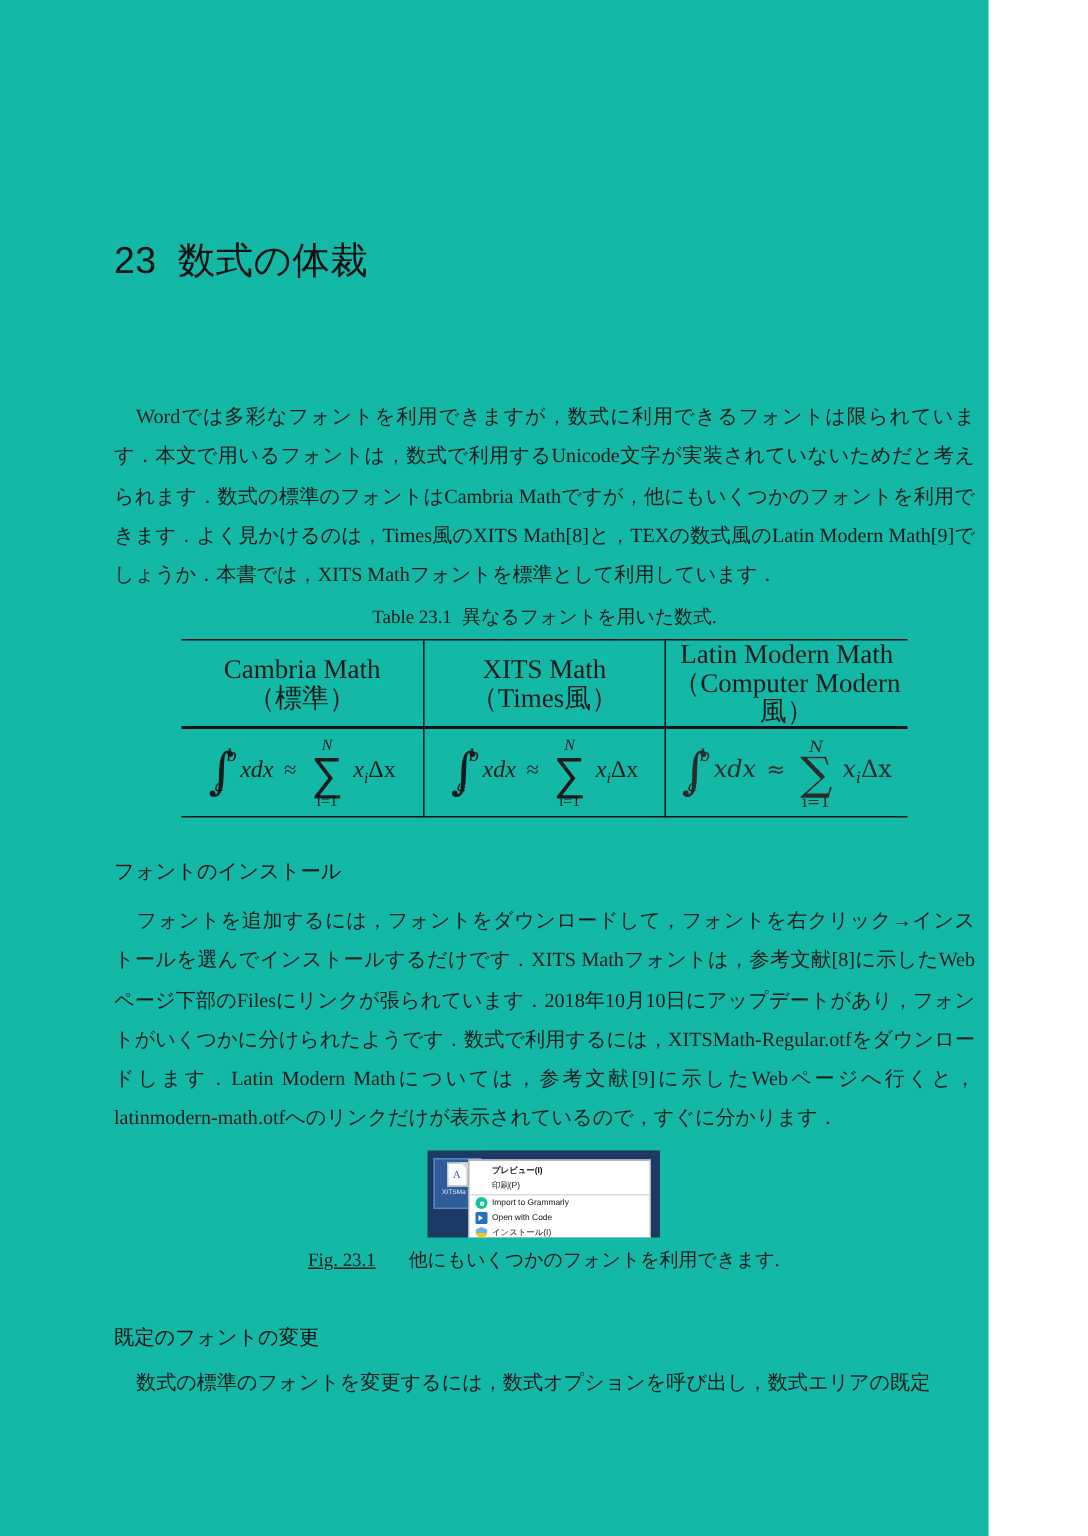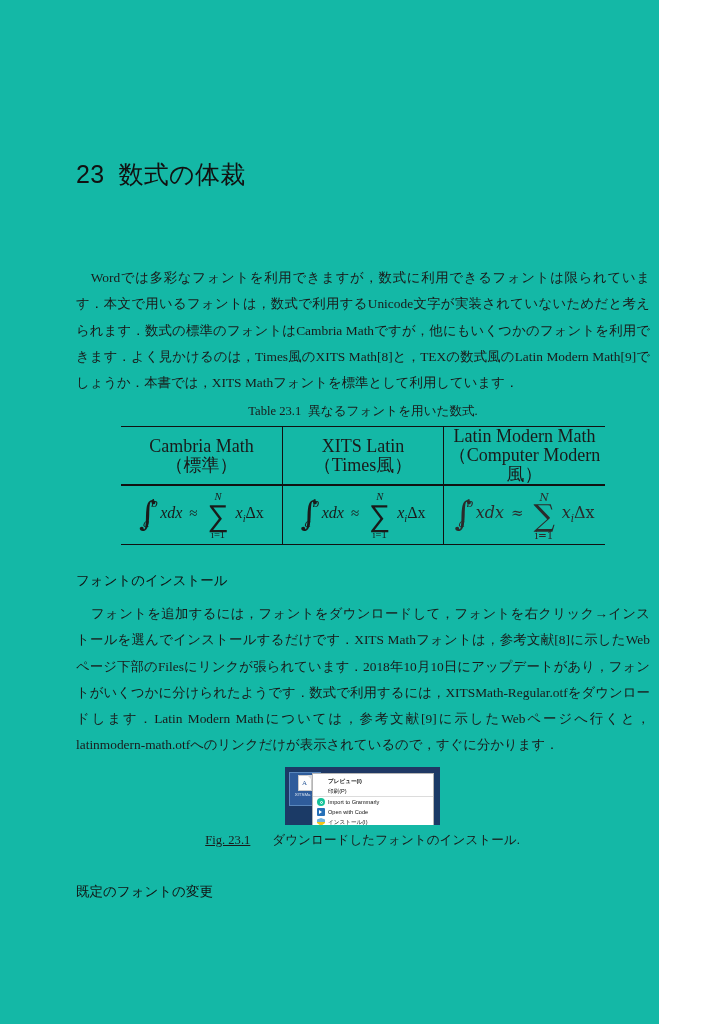--- a/index.html
+++ b/index.html
@@ -377,21 +377,21 @@
             <td></td>
             <td></td>
             <td></td>
           </tr>
       <tr class="head-row">
         <td>
           <span>Cambria Math</span>
           <span class="head-line2">（標準）</span>
         </td>
         <td>
-          <span>XITS Latin</span>
+          <span>XITS Math</span>
           <span class="head-line2">（Times風）</span>
         </td>
         <td>
           <span>Latin Modern Math</span>
           <span class="head-line2">（Computer Modern風）</span>
         </td>
       </tr>
       <tr class="midrule">
             <td></td>
             <td></td>
@@ -449,21 +449,22 @@
           <span class="ctx-ico vscode"></span>
           <span>Open with Code</span>
         </div>
         <div class="ctx-item">
           <span class="ctx-ico shield"></span>
           <span>インストール(I)</span>
         </div>
       </div>
     </div>
     <div class="fig-caption">
-      <span class="lead">Fig. 23.1</span><span>ダウンロードしたフォントのインストール.</span>
+      <span class="lead">Fig. 23.1</span><span>他にもいくつかのフォントを利用できます.</span>
     </div>
   </div>
 
   <h3 class="subheading" id="sub-default">既定のフォントの変更</h3>
 
+  <p class="body-par" id="par-default"><span class="indent"></span><span>数式の標準のフォントを変更するには，数式オプションを呼び出し，数式エリアの既定</span></p>
 
 
 </div>
 
 </body></html>

